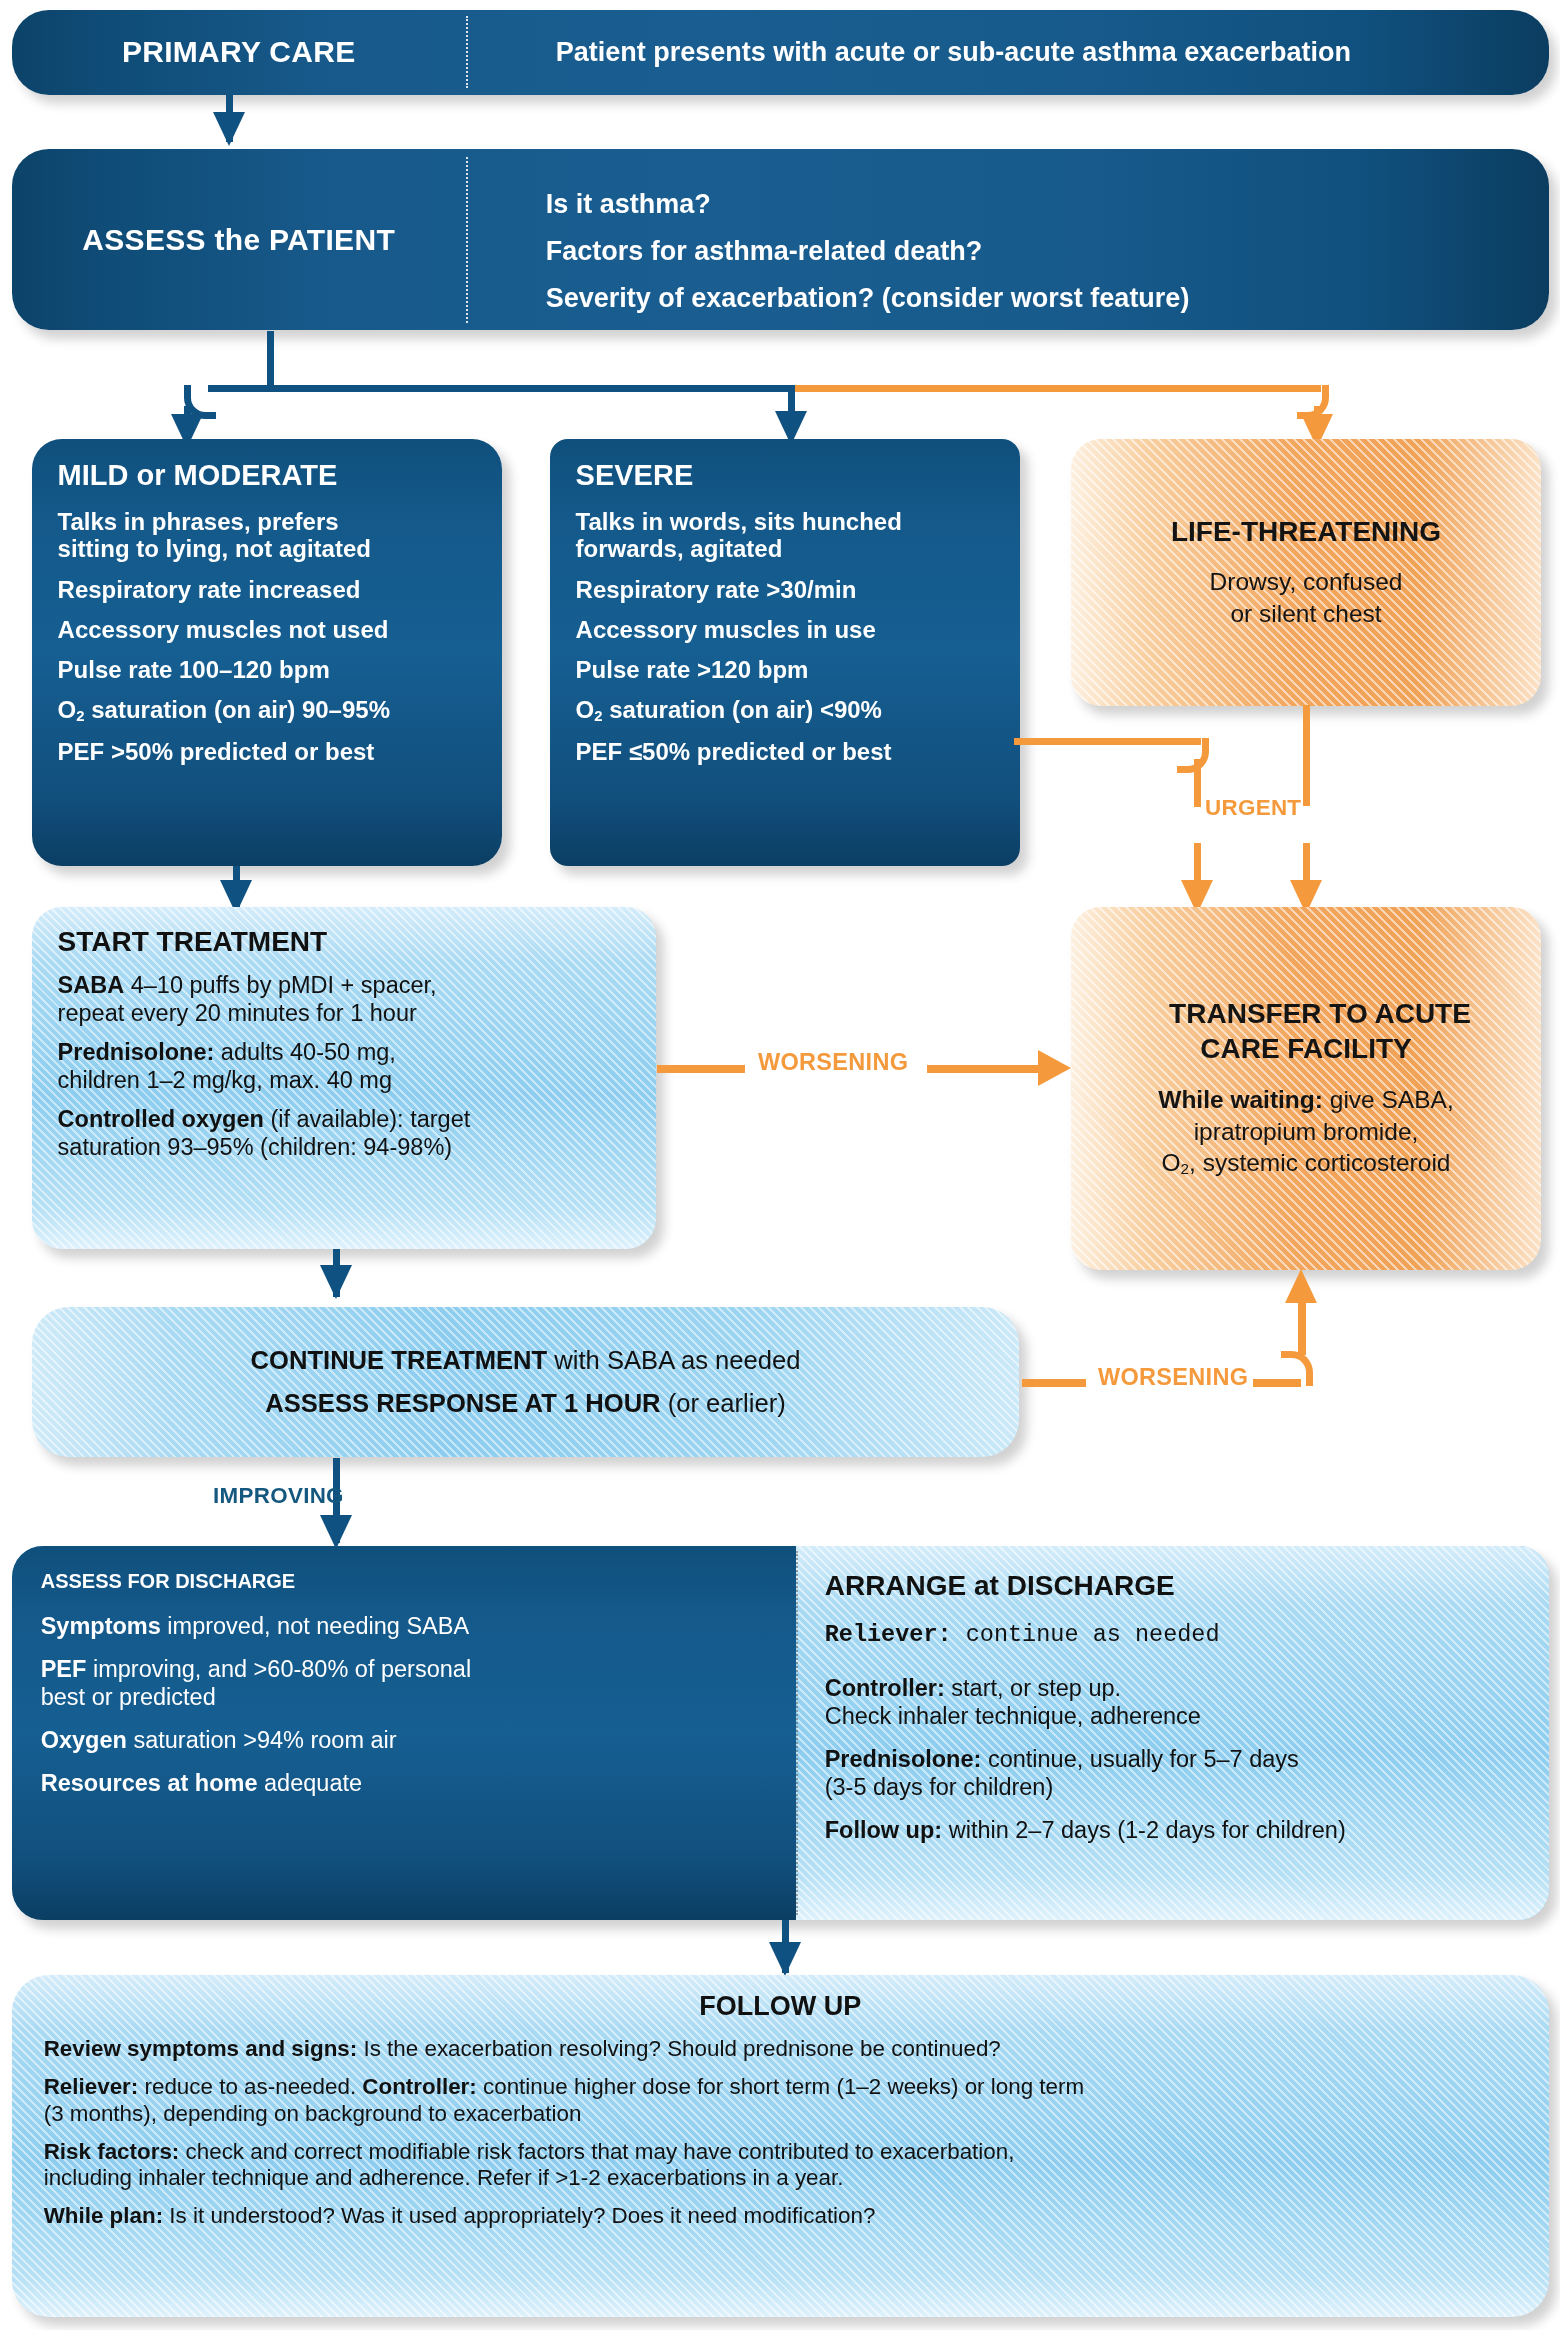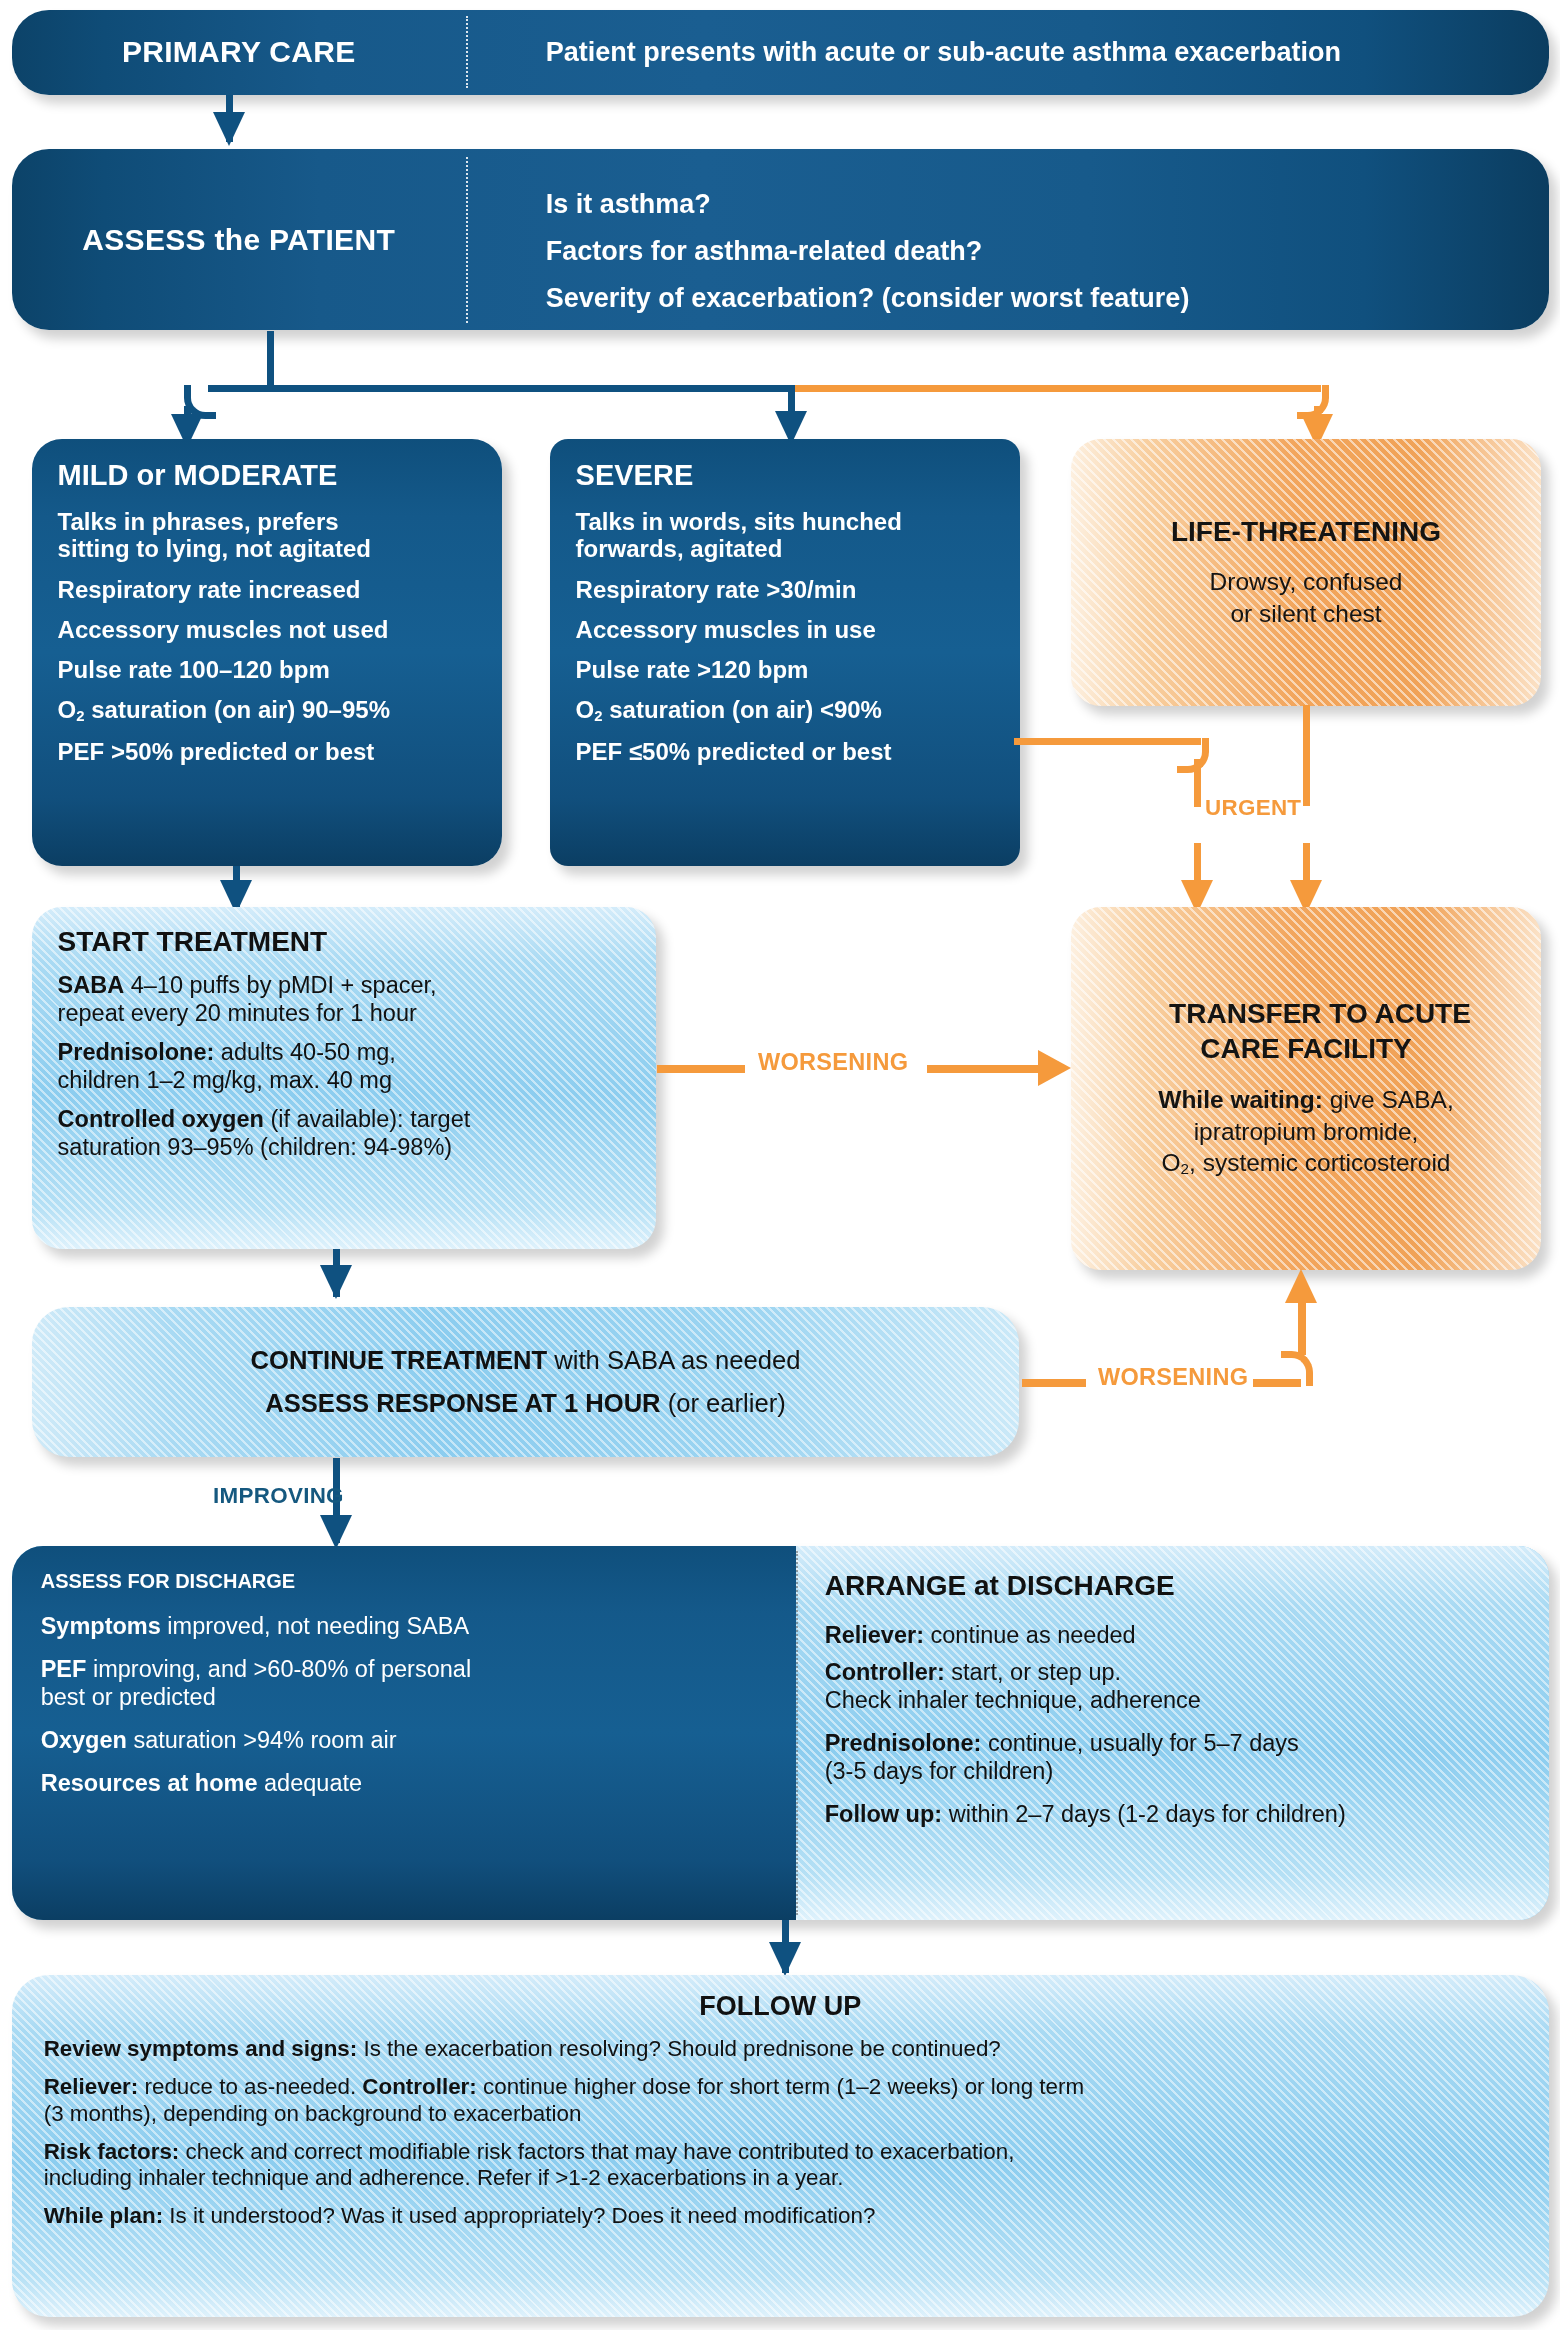--- a/index.html
+++ b/index.html
@@ -92,21 +92,21 @@
 </head>
 <body>
 
 <div id="stage">
 
   <div class="box pill navy" style="left:11.7px;top:9.6px;width:1537px;height:85px;">
     <div class="vdiv" style="left:454px;top:6.4px;bottom:6.4px;"></div>
     <div class="inner" style="padding:0;">
       <div style="position:absolute;left:0;top:0;width:454px;height:100%;display:flex;align-items:center;justify-content:center;
                   font-size:30px;font-weight:bold;letter-spacing:0.3px;">PRIMARY CARE</div>
-      <div style="position:absolute;left:454px;top:0;right:0;height:100%;display:flex;align-items:center;padding-left:80px;
+      <div style="position:absolute;left:464px;top:0;right:0;height:100%;display:flex;align-items:center;padding-left:80px;
                   font-size:27px;font-weight:bold;">Patient presents with acute or sub-acute asthma exacerbation</div>
     </div>
   </div>
 
   <div class="vline" style="left:226px;top:95px;width:7px;height:47px;"></div>
   <div class="arrowdown" style="left:213px;top:112px;"></div>
 
   <div class="box pill navy" style="left:11.7px;top:149px;width:1537px;height:181px;">
     <div class="vdiv" style="left:454px;top:7.5px;bottom:7.5px;"></div>
     <div class="inner" style="padding:0;">
@@ -252,21 +252,21 @@
           <div style="margin-bottom:15px;"><b>Oxygen</b><span> saturation &gt;94% room air</span></div>
           <div><b>Resources at home</b><span> adequate</span></div>
         </div>
       </div>
     </div>
 
     <div class="lblue-v" style="position:absolute;left:784px;top:0;right:0;height:100%;">
       <div class="inner" style="padding:23.5px 29px;">
         <div class="ttl" style="font-size:28px;margin-bottom:19px;">ARRANGE at DISCHARGE</div>
         <div style="font-size:23.5px;line-height:1.2;">
-          <div style="margin-bottom:9px;"><b>Reliever:</b><span> continue as needed</span></div>
+          <div style="margin-bottom:25px;font-family:Liberation Mono, monospace;"><b>Reliever:</b><span> continue as needed</span></div>
           <div><b>Controller:</b><span> start, or step up.</span></div>
           <div style="margin-bottom:15px;">Check inhaler technique, adherence</div>
           <div><b>Prednisolone:</b><span> continue, usually for 5–7 days</span></div>
           <div style="margin-bottom:15px;">(3-5 days for children)</div>
           <div><b>Follow up:</b><span> within 2–7 days (1-2 days for children)</span></div>
         </div>
       </div>
     </div>
     <div class="vdiv vdiv-dark" style="left:784px;top:5.3px;bottom:5.3px;"></div>
   </div>

